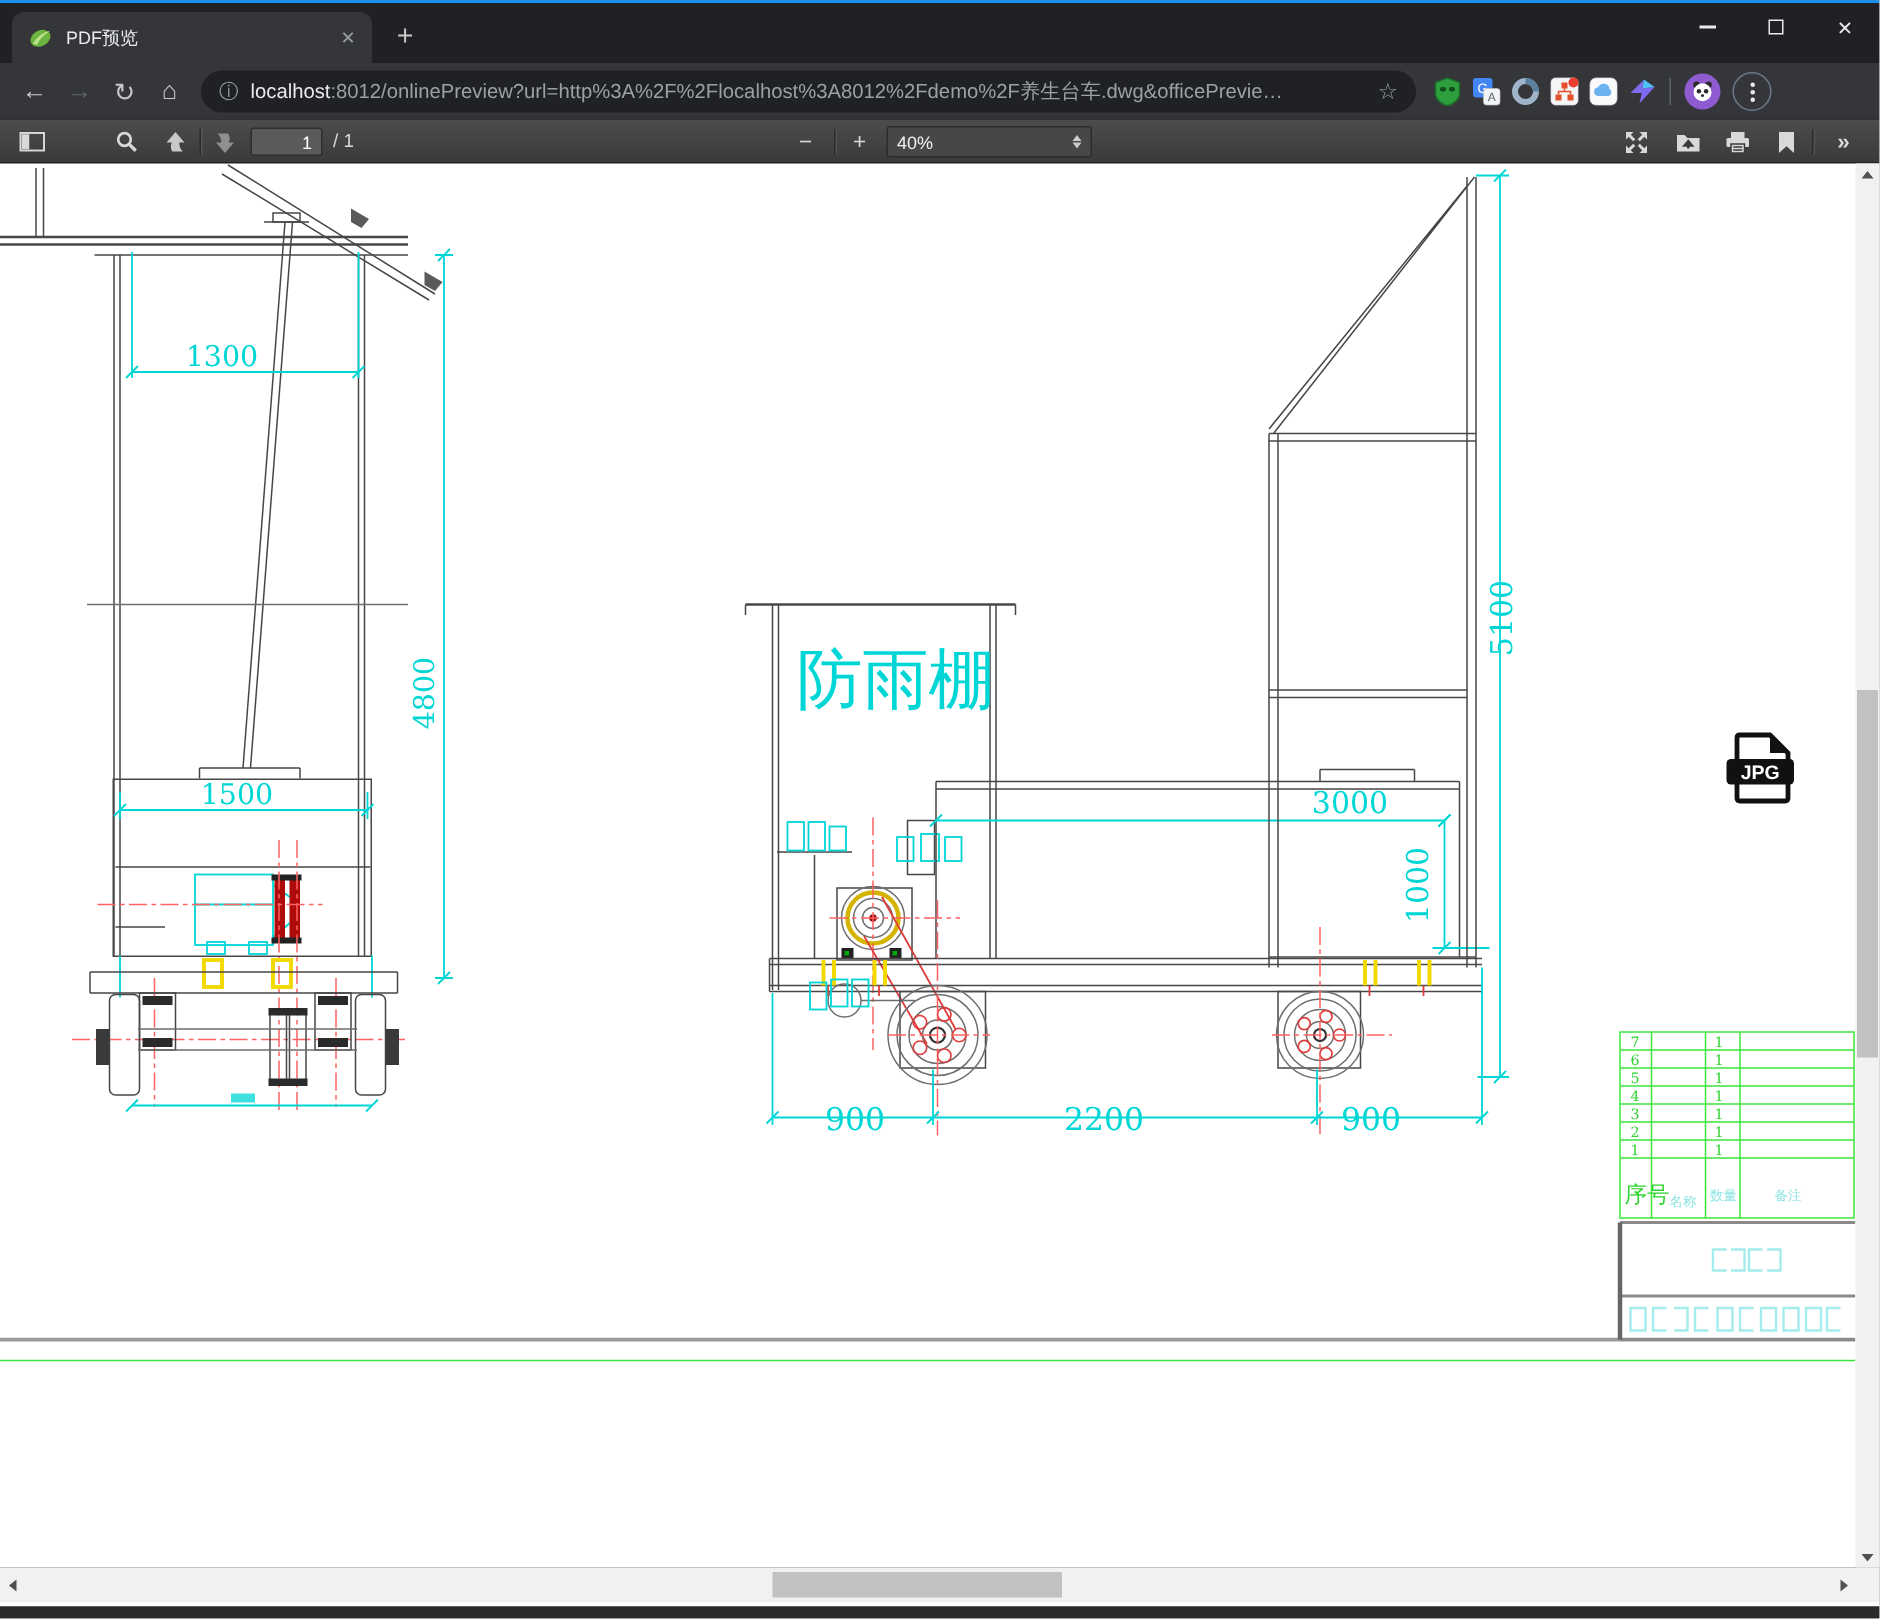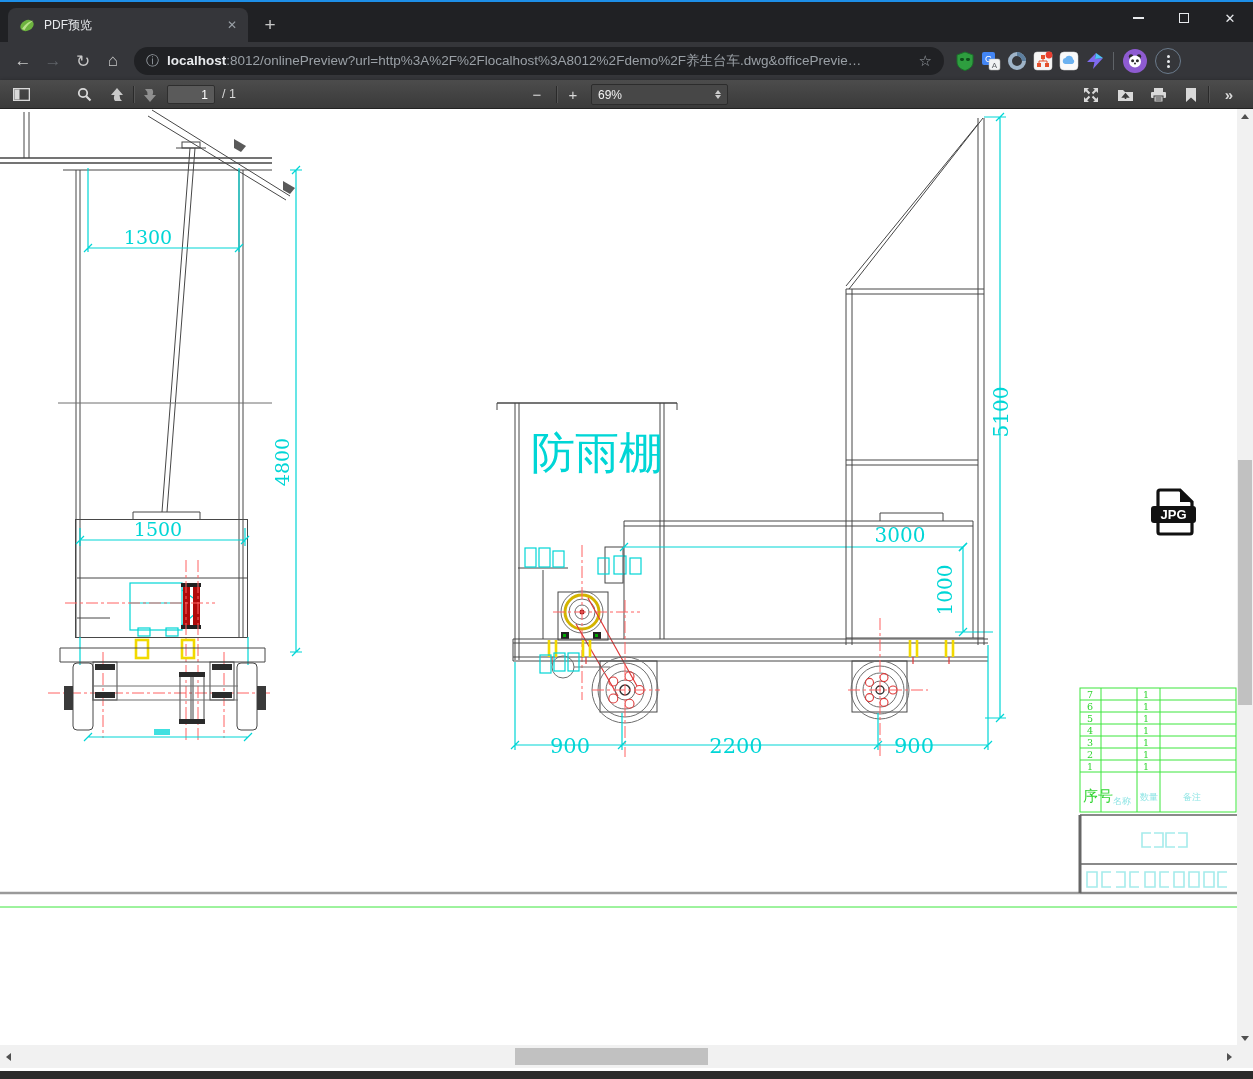--- a/index.html
+++ b/index.html
@@ -24,21 +24,21 @@
   .ico-close { color:#e8eaed; font-size:13px; }
 
   .urlbar { height:38px; background:#35363a; display:flex; align-items:center; padding:0 8px; }
   .navico { width:30px; height:28px; color:#c7c7c7; font-size:17px; display:flex;
             align-items:center; justify-content:center; border-radius:50%; }
   .navico.disabled { color:#5f6368; }
   .omnibox { flex:1; height:28px; background:#202124; border-radius:14px; margin:0 8px 0 6px;
              display:flex; align-items:center; padding:0 12px; min-width:0; max-width:810px; }
   .info-ico { color:#9aa0a6; font-size:13px; margin-right:8px; }
   .url { font-size:13.5px; white-space:nowrap; overflow:hidden; flex:1; }
-  .url .host { color:#e8eaed;font-weight:bold; }
+  .url .host { color:#e8eaed; }
   .url .rest { color:#9aa0a6; }
   .star { color:#9aa0a6; font-size:15px; margin-left:8px; }
   .extrow { display:flex; align-items:center; }
   .ext { width:26px; height:26px; display:flex; align-items:center; justify-content:center; }
   .vsep { width:1px; height:18px; background:#5f6368; margin:0 5px; }
   .avatar { width:24px; height:24px; border-radius:50%; background:#8e5bd1; margin:0 4px;
             display:flex; align-items:center; justify-content:center; }
   .kebab { width:26px; height:26px; border:1.5px solid #6b7b8c; border-radius:50%;
            display:flex; align-items:center; justify-content:center; margin-left:4px; }
   .dots { display:flex; flex-direction:column; gap:2px; }
@@ -227,21 +227,21 @@
       <svg width="16" height="16" viewBox="0 0 16 16">
         <path d="M8 15 L2 8 H5.5 Q5.5 4 3 2 H10 Q12 4.5 10.5 8 H14 Z" fill="#8f8f8f"></path>
       </svg>
     </div>
     <input class="pageinput" value="1" style="">
     <span class="pagetotal">/ 1</span>
     <div class="tbbtn pm" style="left:524px">−</div>
     <div class="tbsep" style="left:556px"></div>
     <div class="tbbtn pm" style="left:560px">+</div>
     <div class="zoomsel">
-      <span>69%</span>
+      <span>40%</span>
       <span class="arrows">
           <span class="tri-u"></span>
           <span class="tri-d"></span>
         </span>
     </div>
     <div class="tbbtn" style="left:1078px">
       <svg width="16" height="16" viewBox="0 0 16 16">
         <path d="M1 6 V1 H6 L1 6 M10 1 H15 V6 L10 1 M15 10 V15 H10 L15 10 M6 15 H1 V10 L6 15" fill="#d9d9d9"></path>
         <path d="M2 2 L6.5 6.5 M14 2 L9.5 6.5 M14 14 L9.5 9.5 M2 14 L6.5 9.5" stroke="#d9d9d9" stroke-width="2"></path>
       </svg>

